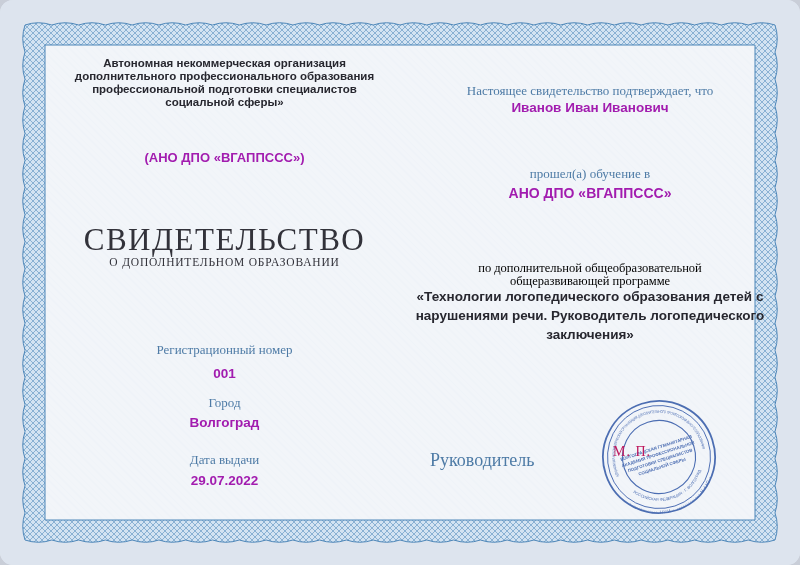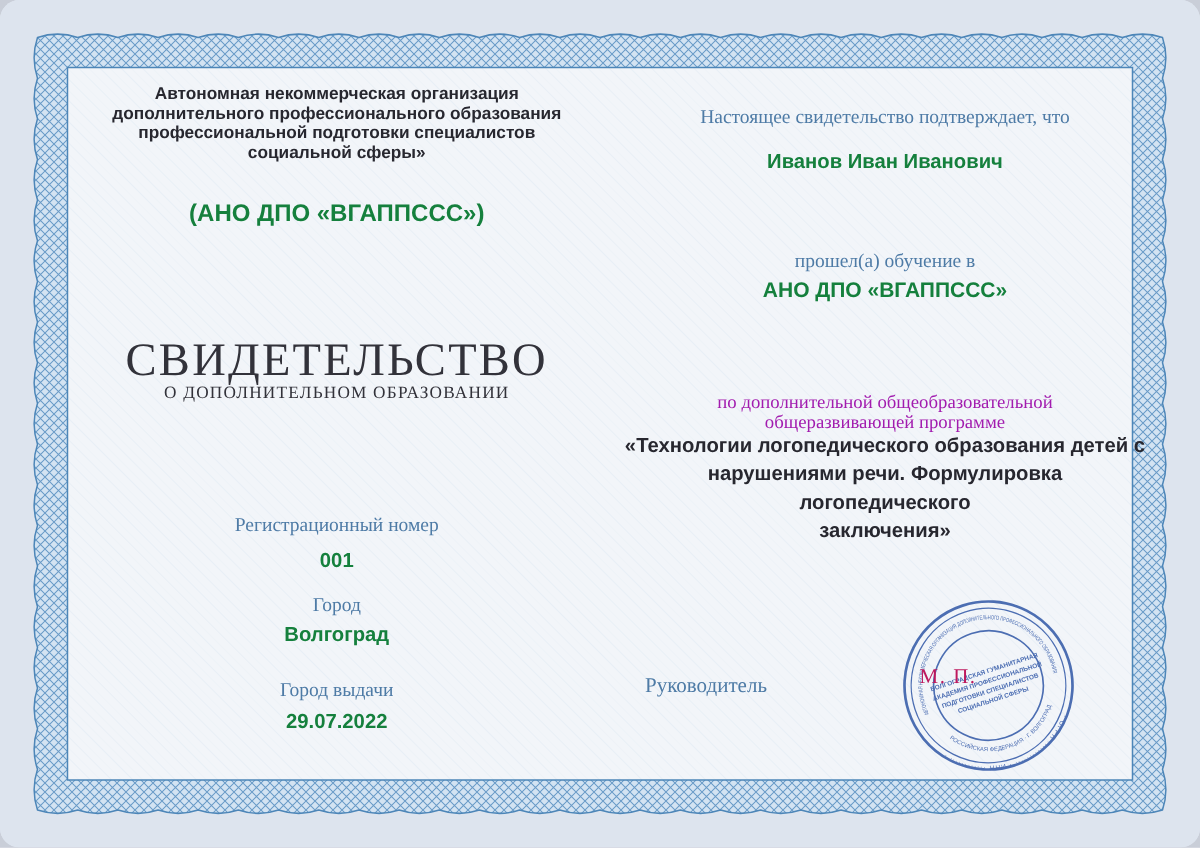--- a/index.html
+++ b/index.html
@@ -5,25 +5,25 @@
   html,body{margin:0;padding:0;background:#c9ced8;}
   .page{
     position:relative;width:800px;height:565px;margin:0 auto;overflow:hidden;
     background:#dde4ee;font-family:"Liberation Sans",sans-serif;border-radius:13px;
   }
   .frame-svg{position:absolute;left:0;top:0;z-index:0;}
   .abs{position:absolute;z-index:2;}
   .col-left{left:62px;width:325px;text-align:center;}
   .col-right{left:415px;width:350px;text-align:center;}
   .lbl{font-family:"Liberation Serif",serif;color:#4e7ba6;font-size:13px;}
-  .val{font-family:"Liberation Sans",sans-serif;font-weight:bold;color:#15803d;font-size:13.5px;}
+  .val{font-family:"Liberation Sans",sans-serif;font-weight:bold;color:#a21caf;font-size:13.5px;}
   .org-lines{font-size:11.5px;line-height:13px;font-weight:bold;color:#27272f;}
   .cert-title{font-family:"Liberation Serif",serif;color:#32323a;font-size:31px;letter-spacing:1.5px;}
   .cert-sub{font-family:"Liberation Serif",serif;color:#32323a;font-size:11.5px;letter-spacing:0.8px;}
-  .intro{font-family:"Liberation Serif",serif;color:#a21caf;font-size:12.5px;line-height:12.5px;}
+  .intro{font-family:"Liberation Serif",serif;color:#000000;font-size:12.5px;line-height:12.5px;}
   .program{font-size:13.5px;line-height:19px;font-weight:bold;color:#27272f;}
   .mp{font-family:"Liberation Serif",serif;color:#be185d;font-size:14px;letter-spacing:1px;z-index:3;}
   .stamp-svg{position:absolute;left:599px;top:397px;z-index:2;opacity:0.92;}
 </style>
 </head>
 <body>
 
 <div class="page">
 
   <svg class="frame-svg" width="800" height="565" viewBox="0 0 800 565">
@@ -42,48 +42,48 @@
     <path id="band-mesh" fill="url(#mesh)" fill-rule="evenodd" d="M 25 25 Q 38.4 20.5 51.8 25.0 Q 65.2 20.5 78.6 25.0 Q 92.0 20.5 105.4 25.0 Q 118.8 20.5 132.1 25.0 Q 145.5 20.5 158.9 25.0 Q 172.3 20.5 185.7 25.0 Q 199.1 20.5 212.5 25.0 Q 225.9 20.5 239.3 25.0 Q 252.7 20.5 266.1 25.0 Q 279.5 20.5 292.9 25.0 Q 306.3 20.5 319.6 25.0 Q 333.0 20.5 346.4 25.0 Q 359.8 20.5 373.2 25.0 Q 386.6 20.5 400.0 25.0 Q 413.4 20.5 426.8 25.0 Q 440.2 20.5 453.6 25.0 Q 467.0 20.5 480.4 25.0 Q 493.7 20.5 507.1 25.0 Q 520.5 20.5 533.9 25.0 Q 547.3 20.5 560.7 25.0 Q 574.1 20.5 587.5 25.0 Q 600.9 20.5 614.3 25.0 Q 627.7 20.5 641.1 25.0 Q 654.5 20.5 667.9 25.0 Q 681.3 20.5 694.6 25.0 Q 708.0 20.5 721.4 25.0 Q 734.8 20.5 748.2 25.0 Q 761.6 20.5 775.0 25.0 Q 779.5 38.6 775.0 52.1 Q 779.5 65.7 775.0 79.2 Q 779.5 92.8 775.0 106.3 Q 779.5 119.9 775.0 133.4 Q 779.5 147.0 775.0 160.5 Q 779.5 174.1 775.0 187.6 Q 779.5 201.2 775.0 214.7 Q 779.5 228.3 775.0 241.8 Q 779.5 255.4 775.0 268.9 Q 779.5 282.5 775.0 296.1 Q 779.5 309.6 775.0 323.2 Q 779.5 336.7 775.0 350.3 Q 779.5 363.8 775.0 377.4 Q 779.5 390.9 775.0 404.5 Q 779.5 418.0 775.0 431.6 Q 779.5 445.1 775.0 458.7 Q 779.5 472.2 775.0 485.8 Q 779.5 499.3 775.0 512.9 Q 779.5 526.4 775.0 540.0 Q 761.6 544.5 748.2 540.0 Q 734.8 544.5 721.4 540.0 Q 708.0 544.5 694.6 540.0 Q 681.2 544.5 667.9 540.0 Q 654.5 544.5 641.1 540.0 Q 627.7 544.5 614.3 540.0 Q 600.9 544.5 587.5 540.0 Q 574.1 544.5 560.7 540.0 Q 547.3 544.5 533.9 540.0 Q 520.5 544.5 507.1 540.0 Q 493.7 544.5 480.4 540.0 Q 467.0 544.5 453.6 540.0 Q 440.2 544.5 426.8 540.0 Q 413.4 544.5 400.0 540.0 Q 386.6 544.5 373.2 540.0 Q 359.8 544.5 346.4 540.0 Q 333.0 544.5 319.6 540.0 Q 306.2 544.5 292.9 540.0 Q 279.5 544.5 266.1 540.0 Q 252.7 544.5 239.3 540.0 Q 225.9 544.5 212.5 540.0 Q 199.1 544.5 185.7 540.0 Q 172.3 544.5 158.9 540.0 Q 145.5 544.5 132.1 540.0 Q 118.7 544.5 105.4 540.0 Q 92.0 544.5 78.6 540.0 Q 65.2 544.5 51.8 540.0 Q 38.4 544.5 25.0 540.0 Q 20.5 526.4 25.0 512.9 Q 20.5 499.3 25.0 485.8 Q 20.5 472.2 25.0 458.7 Q 20.5 445.1 25.0 431.6 Q 20.5 418.0 25.0 404.5 Q 20.5 390.9 25.0 377.4 Q 20.5 363.8 25.0 350.3 Q 20.5 336.7 25.0 323.2 Q 20.5 309.6 25.0 296.1 Q 20.5 282.5 25.0 268.9 Q 20.5 255.4 25.0 241.8 Q 20.5 228.3 25.0 214.7 Q 20.5 201.2 25.0 187.6 Q 20.5 174.1 25.0 160.5 Q 20.5 147.0 25.0 133.4 Q 20.5 119.9 25.0 106.3 Q 20.5 92.8 25.0 79.2 Q 20.5 65.7 25.0 52.1 Q 20.5 38.6 25.0 25.0 Z M 45 45 L 45 520 L 755 520 L 755 45 Z"></path>
     <path id="band-stroke" fill="none" stroke="#4d86b8" stroke-width="1" d="M 25 25 Q 38.4 20.5 51.8 25.0 Q 65.2 20.5 78.6 25.0 Q 92.0 20.5 105.4 25.0 Q 118.8 20.5 132.1 25.0 Q 145.5 20.5 158.9 25.0 Q 172.3 20.5 185.7 25.0 Q 199.1 20.5 212.5 25.0 Q 225.9 20.5 239.3 25.0 Q 252.7 20.5 266.1 25.0 Q 279.5 20.5 292.9 25.0 Q 306.3 20.5 319.6 25.0 Q 333.0 20.5 346.4 25.0 Q 359.8 20.5 373.2 25.0 Q 386.6 20.5 400.0 25.0 Q 413.4 20.5 426.8 25.0 Q 440.2 20.5 453.6 25.0 Q 467.0 20.5 480.4 25.0 Q 493.7 20.5 507.1 25.0 Q 520.5 20.5 533.9 25.0 Q 547.3 20.5 560.7 25.0 Q 574.1 20.5 587.5 25.0 Q 600.9 20.5 614.3 25.0 Q 627.7 20.5 641.1 25.0 Q 654.5 20.5 667.9 25.0 Q 681.3 20.5 694.6 25.0 Q 708.0 20.5 721.4 25.0 Q 734.8 20.5 748.2 25.0 Q 761.6 20.5 775.0 25.0 Q 779.5 38.6 775.0 52.1 Q 779.5 65.7 775.0 79.2 Q 779.5 92.8 775.0 106.3 Q 779.5 119.9 775.0 133.4 Q 779.5 147.0 775.0 160.5 Q 779.5 174.1 775.0 187.6 Q 779.5 201.2 775.0 214.7 Q 779.5 228.3 775.0 241.8 Q 779.5 255.4 775.0 268.9 Q 779.5 282.5 775.0 296.1 Q 779.5 309.6 775.0 323.2 Q 779.5 336.7 775.0 350.3 Q 779.5 363.8 775.0 377.4 Q 779.5 390.9 775.0 404.5 Q 779.5 418.0 775.0 431.6 Q 779.5 445.1 775.0 458.7 Q 779.5 472.2 775.0 485.8 Q 779.5 499.3 775.0 512.9 Q 779.5 526.4 775.0 540.0 Q 761.6 544.5 748.2 540.0 Q 734.8 544.5 721.4 540.0 Q 708.0 544.5 694.6 540.0 Q 681.2 544.5 667.9 540.0 Q 654.5 544.5 641.1 540.0 Q 627.7 544.5 614.3 540.0 Q 600.9 544.5 587.5 540.0 Q 574.1 544.5 560.7 540.0 Q 547.3 544.5 533.9 540.0 Q 520.5 544.5 507.1 540.0 Q 493.7 544.5 480.4 540.0 Q 467.0 544.5 453.6 540.0 Q 440.2 544.5 426.8 540.0 Q 413.4 544.5 400.0 540.0 Q 386.6 544.5 373.2 540.0 Q 359.8 544.5 346.4 540.0 Q 333.0 544.5 319.6 540.0 Q 306.2 544.5 292.9 540.0 Q 279.5 544.5 266.1 540.0 Q 252.7 544.5 239.3 540.0 Q 225.9 544.5 212.5 540.0 Q 199.1 544.5 185.7 540.0 Q 172.3 544.5 158.9 540.0 Q 145.5 544.5 132.1 540.0 Q 118.7 544.5 105.4 540.0 Q 92.0 544.5 78.6 540.0 Q 65.2 544.5 51.8 540.0 Q 38.4 544.5 25.0 540.0 Q 20.5 526.4 25.0 512.9 Q 20.5 499.3 25.0 485.8 Q 20.5 472.2 25.0 458.7 Q 20.5 445.1 25.0 431.6 Q 20.5 418.0 25.0 404.5 Q 20.5 390.9 25.0 377.4 Q 20.5 363.8 25.0 350.3 Q 20.5 336.7 25.0 323.2 Q 20.5 309.6 25.0 296.1 Q 20.5 282.5 25.0 268.9 Q 20.5 255.4 25.0 241.8 Q 20.5 228.3 25.0 214.7 Q 20.5 201.2 25.0 187.6 Q 20.5 174.1 25.0 160.5 Q 20.5 147.0 25.0 133.4 Q 20.5 119.9 25.0 106.3 Q 20.5 92.8 25.0 79.2 Q 20.5 65.7 25.0 52.1 Q 20.5 38.6 25.0 25.0 Z M 45 45 L 45 520 L 755 520 L 755 45 Z"></path>
   </svg>
 
   <div class="abs col-left org-lines" style="top:57px">
     <div>Автономная некоммерческая организация</div>
     <div>дополнительного профессионального образования</div>
     <div>профессиональной подготовки специалистов</div>
     <div>социальной сферы»</div>
   </div>
-  <div class="abs col-left val" style="top:134px;font-size:16px">(АНО ДПО «ВГАППССС»)</div>
+  <div class="abs col-left val" style="top:150px;font-size:13px">(АНО ДПО «ВГАППССС»)</div>
 
-  <div class="abs col-right lbl" style="top:70px">Настоящее свидетельство подтверждает, что</div>
+  <div class="abs col-right lbl" style="top:83px">Настоящее свидетельство подтверждает, что</div>
   <div class="abs col-right val" style="top:100px">Иванов Иван Иванович</div>
   <div class="abs col-right lbl" style="top:166px">прошел(а) обучение в</div>
   <div class="abs col-right val" style="top:185px;font-size:14px">АНО ДПО «ВГАППССС»</div>
 
   <div class="abs col-left cert-title" style="top:222px">СВИДЕТЕЛЬСТВО</div>
   <div class="abs col-left cert-sub" style="top:256px">О ДОПОЛНИТЕЛЬНОМ ОБРАЗОВАНИИ</div>
 
   <div class="abs col-right intro" style="top:262px">
     <div>по дополнительной общеобразовательной</div>
     <div>общеразвивающей программе</div>
   </div>
   <div class="abs col-right program" style="top:287px">
     <div>«Технологии логопедического образования детей с</div>
-    <div>нарушениями речи. Формулировка логопедического</div>
+    <div>нарушениями речи. Руководитель логопедического</div>
     <div>заключения»</div>
   </div>
 
   <div class="abs col-left lbl" style="top:342px">Регистрационный номер</div>
   <div class="abs col-left val" style="top:366px">001</div>
   <div class="abs col-left lbl" style="top:395px">Город</div>
   <div class="abs col-left val" style="top:415px">Волгоград</div>
-  <div class="abs col-left lbl" style="top:452px">Город выдачи</div>
+  <div class="abs col-left lbl" style="top:452px">Дата выдачи</div>
   <div class="abs col-left val" style="top:473px">29.07.2022</div>
 
-  <div class="abs lbl" style="left:430px;top:450px;font-size:14px">Руководитель</div>
+  <div class="abs lbl" style="left:430px;top:450px;font-size:18px">Руководитель</div>
 
   <svg class="stamp-svg" width="120" height="120" viewBox="0 0 120 120">
     <defs>
       <path id="ring-outer" d="M 60 6.5 A 53.5 53.5 0 1 1 59.95 6.5"></path>
       <path id="ring-top" d="M 16.7 67.6 A 44 44 0 1 1 103.3 67.6"></path>
       <path id="ring-bottom" d="M 18.7 75 A 44 44 0 0 0 101.3 75"></path>
     </defs>
     <g transform="rotate(-18 60 60)" fill="none" stroke="#3f63ad">
       <circle cx="60" cy="60" r="56" stroke-width="1.8"></circle>
       <circle cx="60" cy="60" r="51.5" stroke-width="0.9"></circle>

